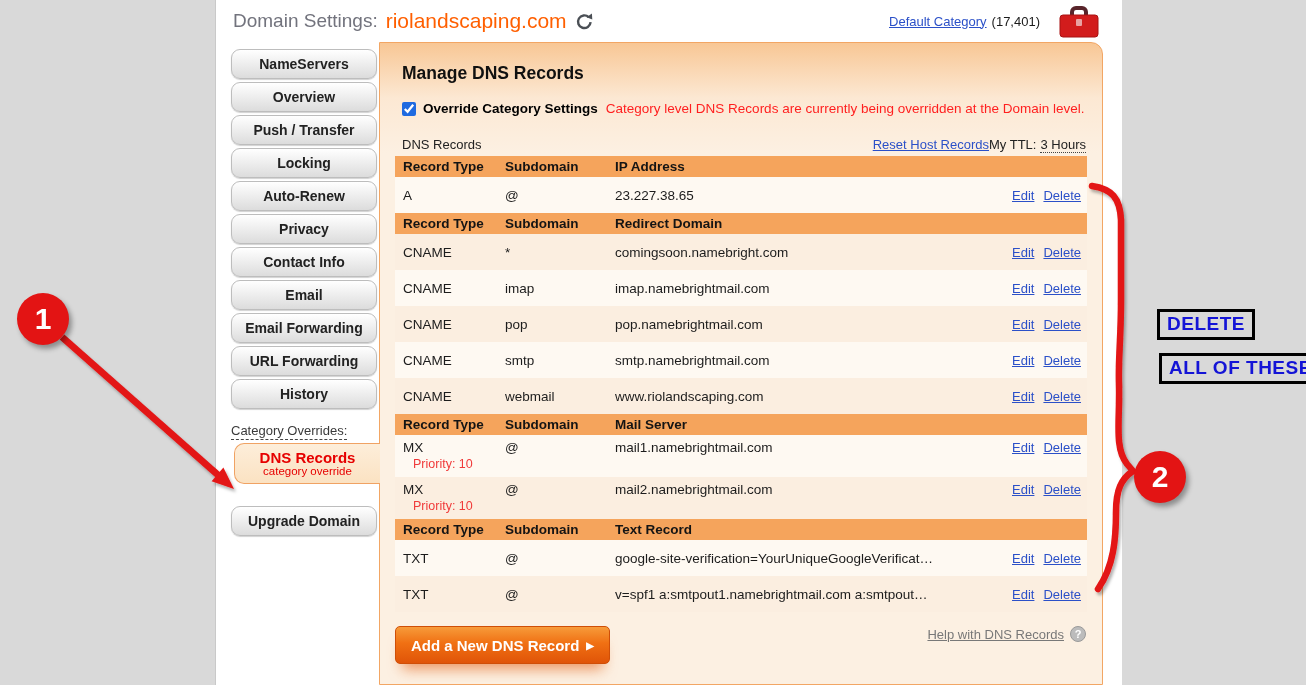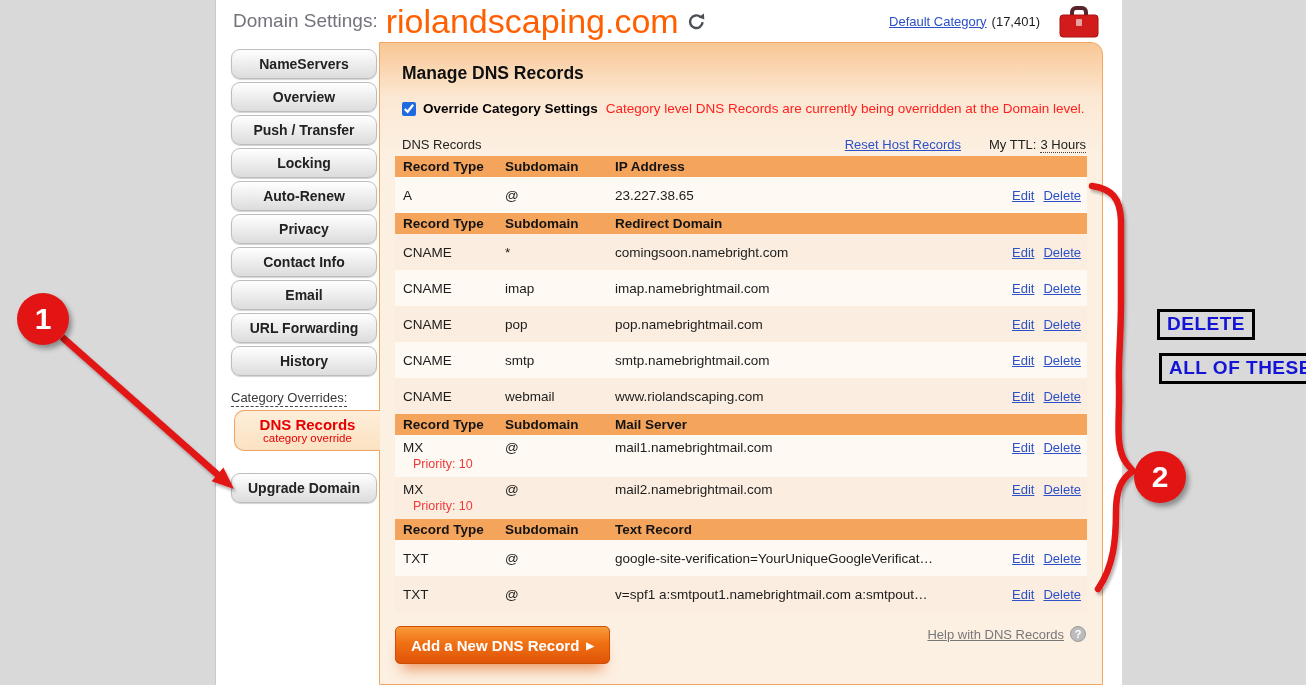--- a/index.html
+++ b/index.html
@@ -13,21 +13,21 @@
   .page {
     position:absolute; left:215px; top:0; width:907px; height:685px;
     background:#ffffff; border-left:1px solid #c9c9c9;
   }
   
   .topbar {
     position:absolute; left:0; top:0; width:100%; height:42px;
     display:flex; align-items:center; padding:0 0 0 17px; background:#fff;
   }
   .settings-label { font-size:19px; color:#72737d; margin-right:8px; white-space:nowrap; }
-  .domain-name { font-size:34px; color:#ff5f00; white-space:nowrap; }
+  .domain-name { font-size:21px; color:#ff5f00; white-space:nowrap; }
   .refresh-wrap { margin-left:8px; cursor:pointer; display:flex; align-items:center; }
   .topbar-right { margin-left:auto; display:flex; align-items:center; }
   .default-cat { font-size:13px; color:#2b50c8; text-decoration:underline; cursor:pointer; }
   .cat-count { font-size:13px; color:#1b1b1b; margin-left:5px; }
   .toolbox-wrap { margin:0 22px 0 18px; cursor:pointer; display:flex; }
   
   .sidebar {
     position:absolute; left:0; top:42px; width:163px; bottom:0;
     background:#fff; padding-top:4px;
   }
@@ -58,21 +58,21 @@
     border:1px solid #f2a664; border-radius:0 12px 0 0;
   }
   .panel-title { margin:20px 0 0 22px; font-size:17.5px; font-weight:bold; color:#101010; }
   .override-row { margin:17px 0 0 22px; display:flex; align-items:center; font-size:13.5px; }
   .override-row input { width:14px; height:14px; accent-color:#1f6ae0; margin:0 7px 0 0; }
   .override-label { font-weight:bold; color:#000; margin-right:8px; }
   .override-warning { color:#ff1f1f; }
   .meta-row { margin:21px 16px 3px 22px; display:flex; align-items:baseline; font-size:13px; color:#222; }
   .meta-spacer { flex:1; }
   .reset-link { color:#2b50c8; text-decoration:underline; cursor:pointer; }
-  .ttl-label { margin-left:28px; color:#222; }
+  .ttl-label { margin-left:0; color:#222; }
   .ttl-value { margin-left:4px; border-bottom:1px dotted #444; cursor:pointer; color:#222; }
   
   .dns-table { margin:0 15px; }
   .thead-row {
     display:flex; align-items:center; height:21px;
     background:#f5a45c; font-weight:bold; font-size:13.5px; color:#141414;
   }
   .th-type { width:110px; padding-left:8px; }
   .th-sub  { width:110px; }
   .th-val  { flex:1; }
@@ -151,20 +151,21 @@
   <div class="sidebar">
     <div>
         <div class="sbtn">NameServers</div>
         <div class="sbtn">Overview</div>
         <div class="sbtn">Push / Transfer</div>
         <div class="sbtn">Locking</div>
         <div class="sbtn">Auto-Renew</div>
         <div class="sbtn">Privacy</div>
         <div class="sbtn">Contact Info</div>
         <div class="sbtn">Email</div>
+        <div class="sbtn">Email Forwarding</div>
         <div class="sbtn">URL Forwarding</div>
         <div class="sbtn">History</div>
       </div>
     <div class="cat-overrides">
       <span>Category Overrides:</span>
     </div>
     <div class="dns-tab">
       <div class="dns-tab-label">DNS Records</div>
       <div class="dns-tab-sub">category override</div>
     </div>

